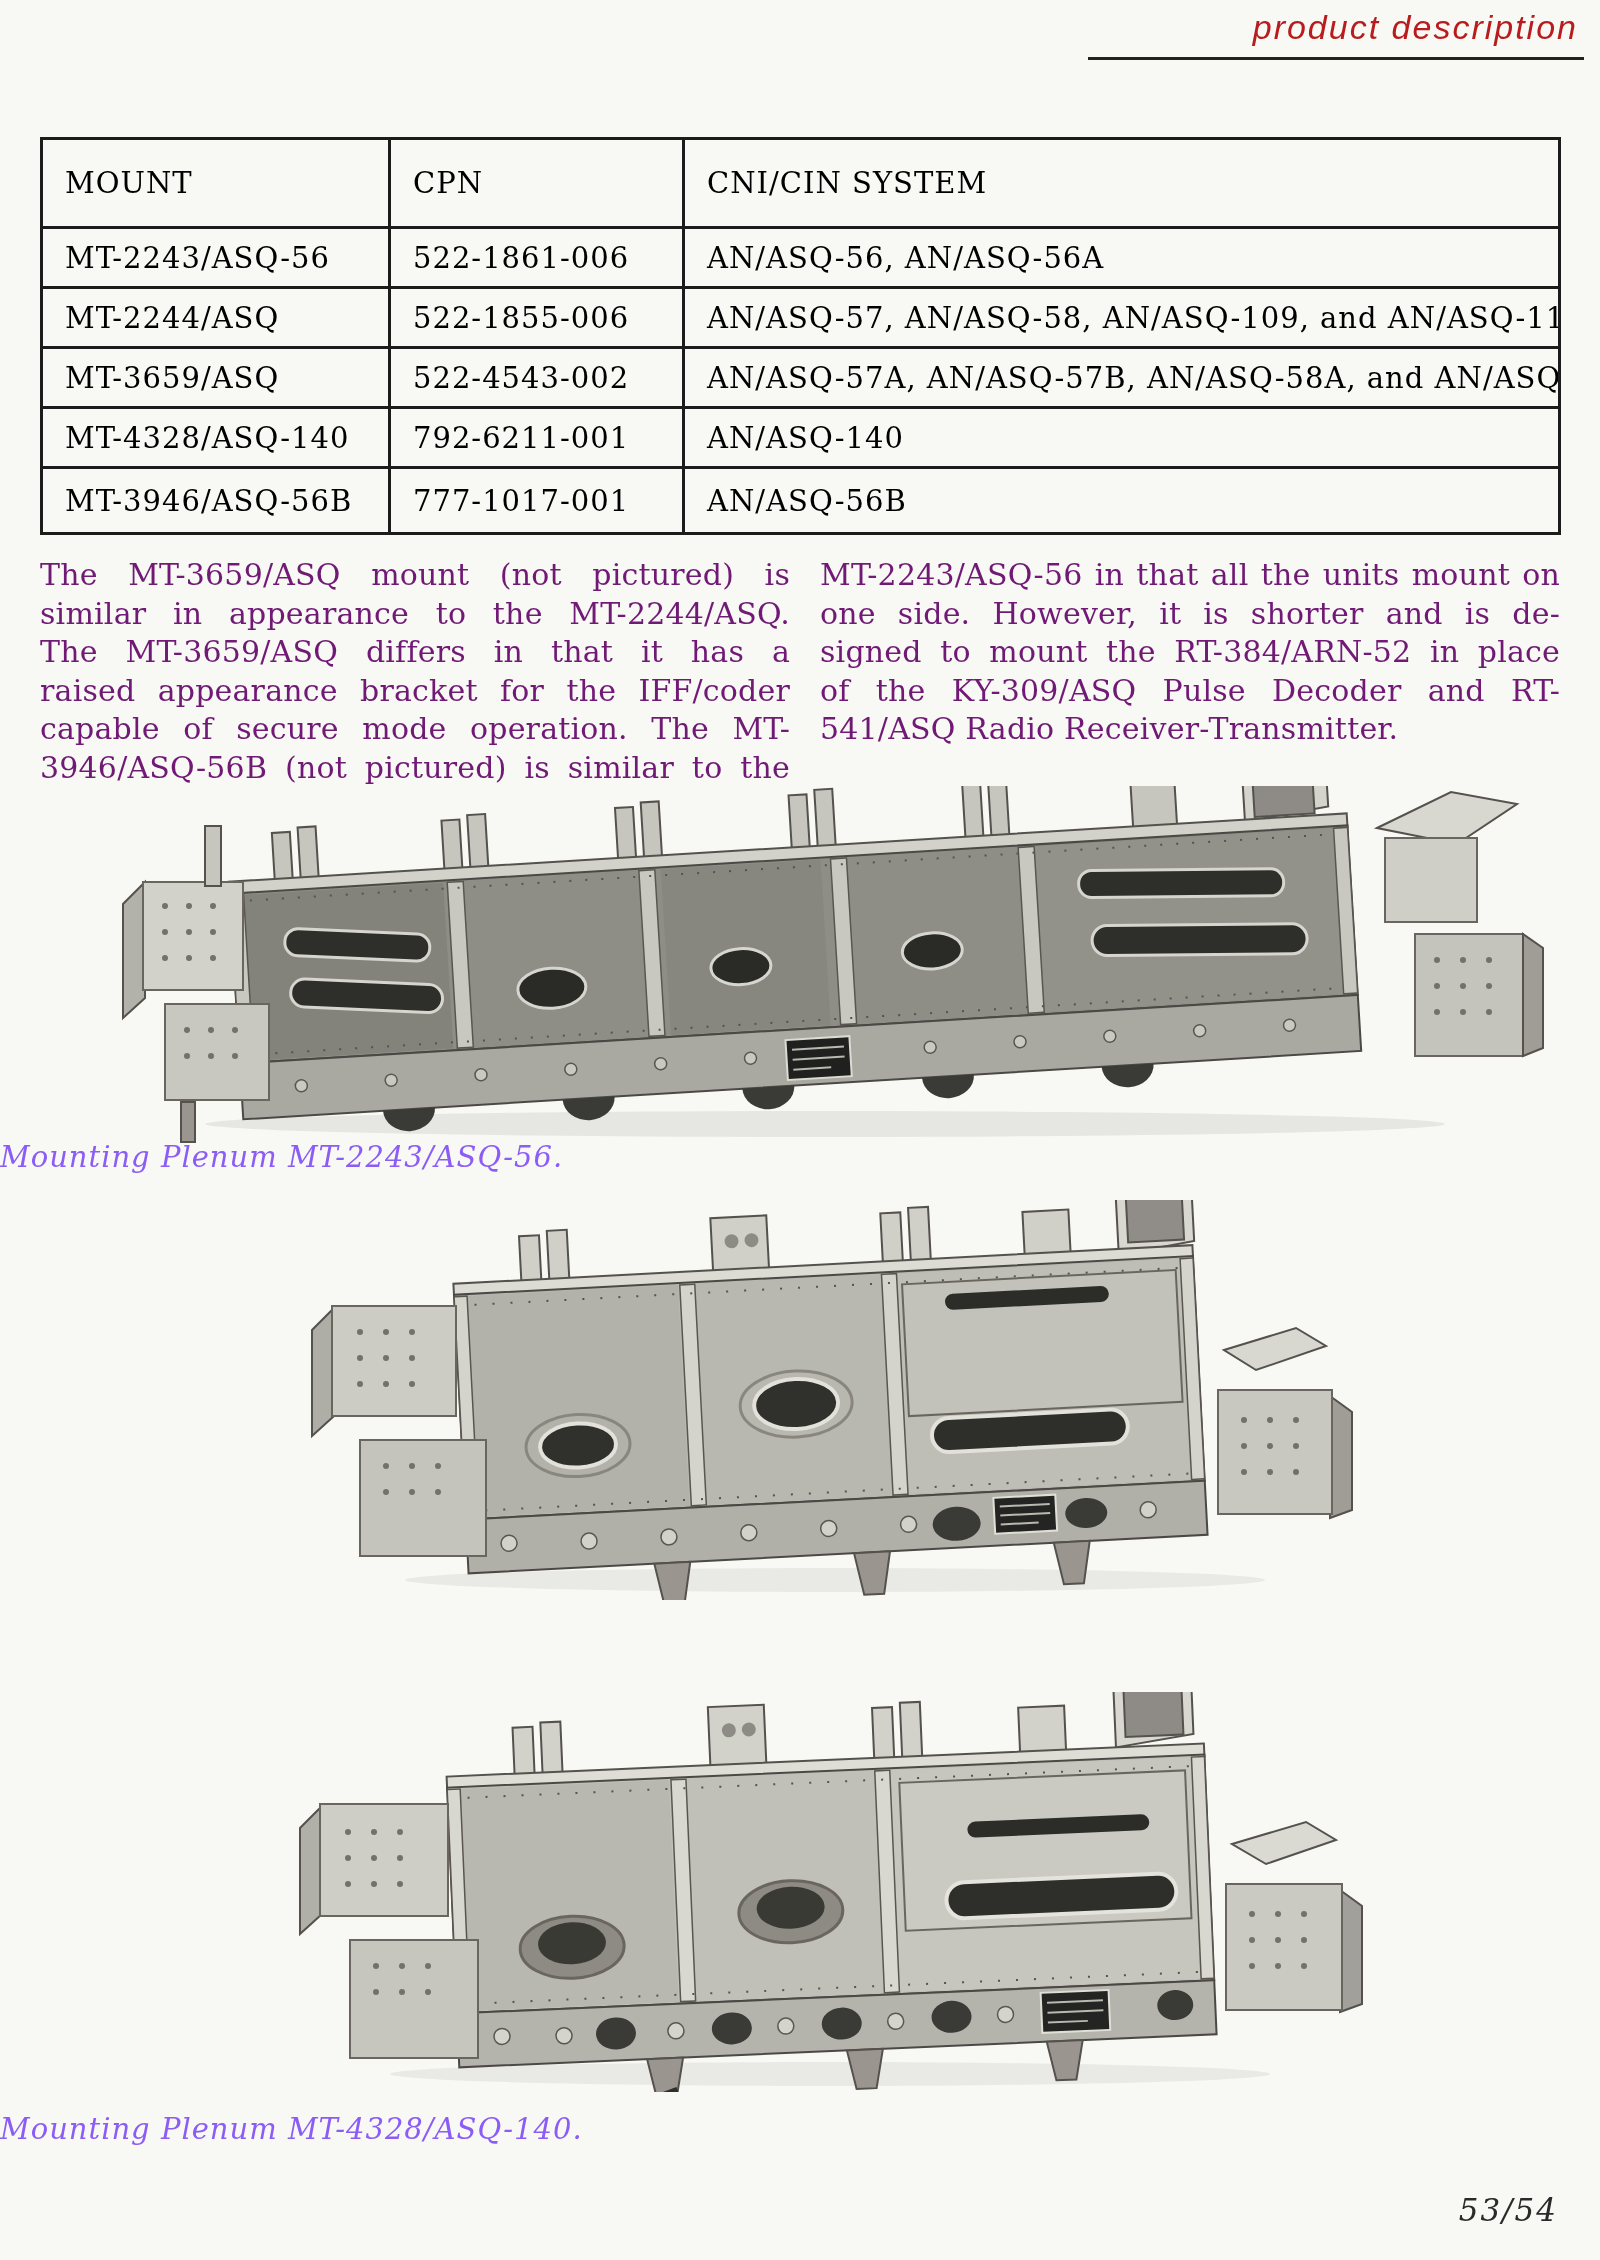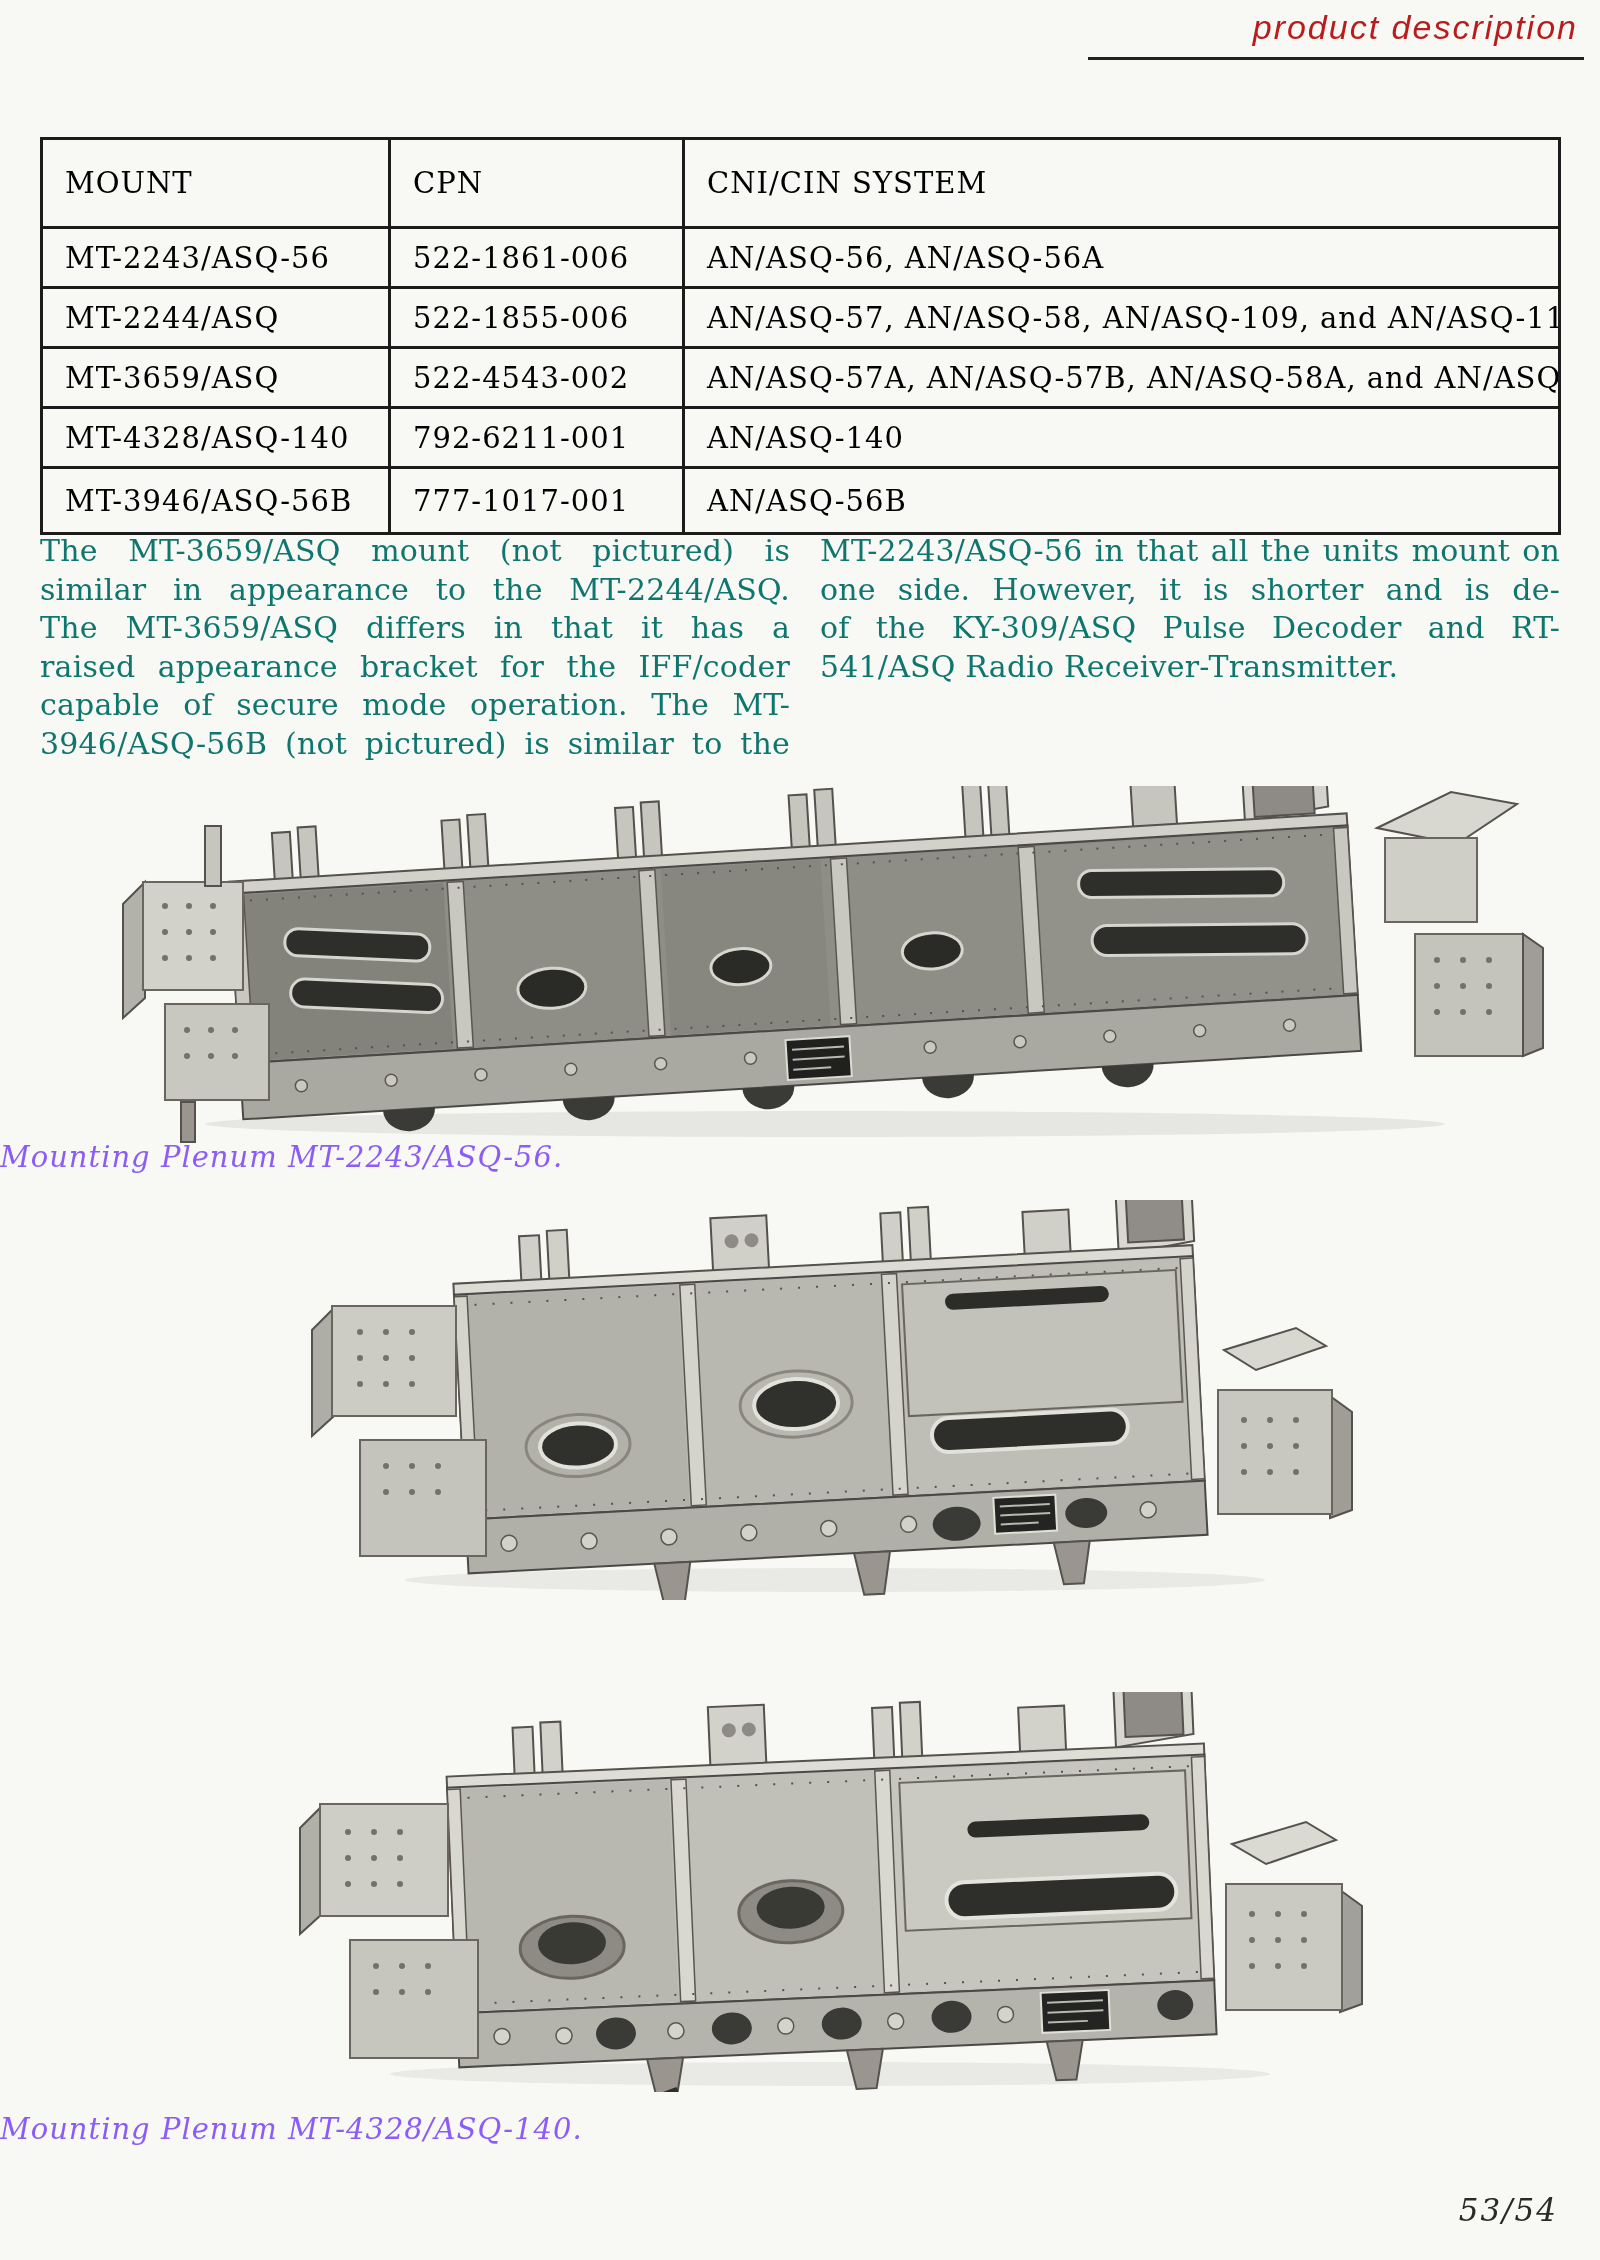--- a/index.html
+++ b/index.html
@@ -23,21 +23,21 @@
   }
   table.mtable th,table.mtable td{
     border:3px solid #1c1c1c;padding:0 0 0 22px;text-align:left;
     vertical-align:middle;font-weight:normal;letter-spacing:1px;
     white-space:nowrap;overflow:hidden;
   }
   table.mtable thead tr{height:89px;}
   table.mtable tbody tr{height:60px;}
   table.mtable tbody tr:last-child{height:66px;}
   
-  .bodycol{position:absolute;top:532px;font-size:30px;line-height:38.5px;color:#0f766e;}
+  .bodycol{position:absolute;top:556px;font-size:30px;line-height:38.5px;color:#701a75;}
   .bodycol.left{left:40px;width:750px;}
   .bodycol.right{left:820px;width:740px;}
   .tline{text-align:justify;text-align-last:justify;letter-spacing:.2px;}
   .tline-end{text-align-last:left;}
   
   .fig{position:absolute;}
   .caption{
     position:absolute;left:0;width:1600px;text-align:left;
     font-style:italic;font-size:29px;letter-spacing:1px;color:#8b5cf6;
   }
@@ -99,20 +99,21 @@
       <div class="tline">The MT-3659/ASQ mount (not pictured) is</div>
       <div class="tline">similar in appearance to the MT-2244/ASQ.</div>
       <div class="tline">The MT-3659/ASQ differs in that it has a</div>
       <div class="tline">raised appearance bracket for the IFF/coder</div>
       <div class="tline">capable of secure mode operation.  The MT-</div>
       <div class="tline">3946/ASQ-56B (not pictured) is similar to the</div>
     </div>
   <div class="bodycol right">
       <div class="tline">MT-2243/ASQ-56 in that all the units mount on</div>
       <div class="tline">one side.   However, it is shorter and is de-</div>
+      <div class="tline">signed to mount the RT-384/ARN-52 in place</div>
       <div class="tline">of the KY-309/ASQ Pulse Decoder and RT-</div>
       <div class="tline tline-end">541/ASQ Radio Receiver-Transmitter.</div>
     </div>
 
   <div class="fig" style="left:85px;top:786px;width:1465px;height:360px">
     <svg width="1465" height="360" viewBox="0 0 1465 360">
       <ellipse cx="740" cy="338" rx="620" ry="13" fill="#000" opacity="0.07"></ellipse>
       <g transform="rotate(-3.5 732 180)">
 
         <g fill="#c6c6be" stroke="#55514d" stroke-width="2">

